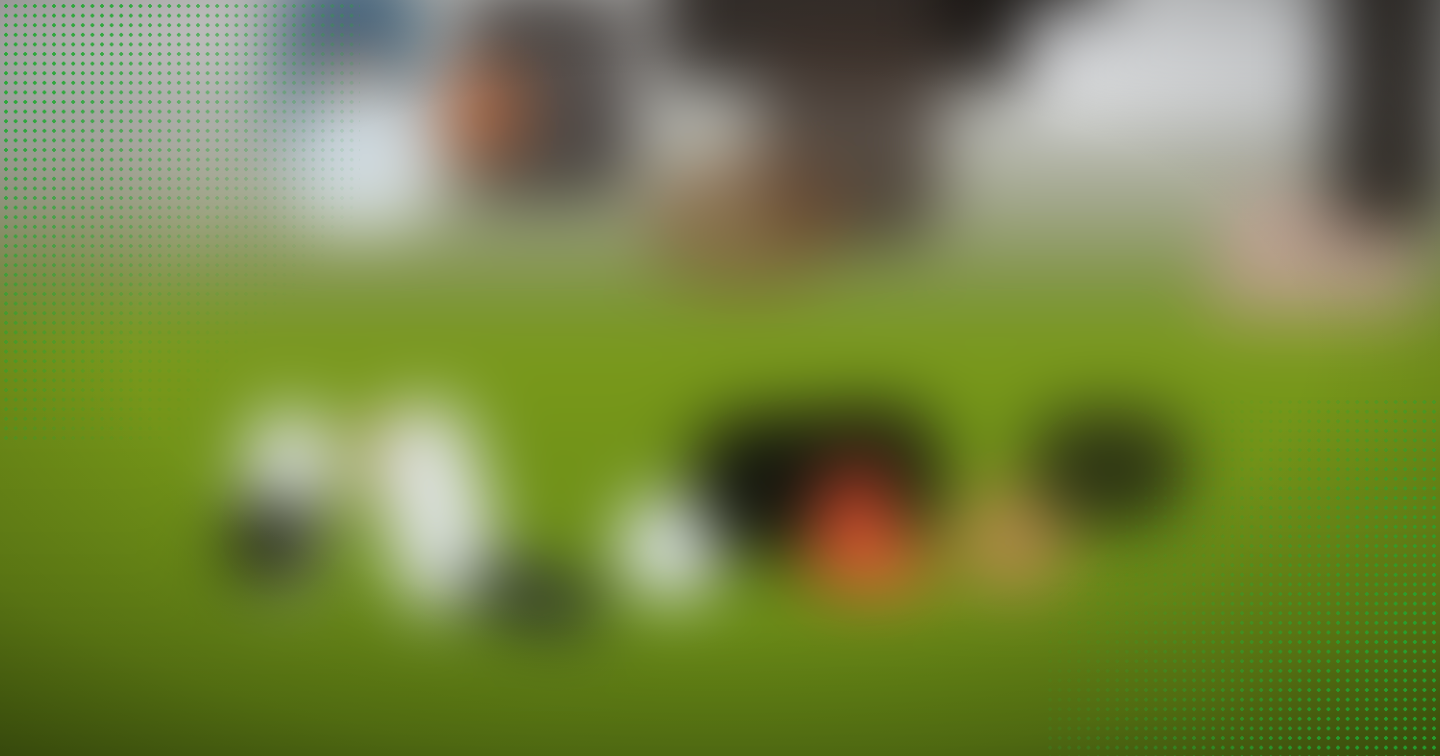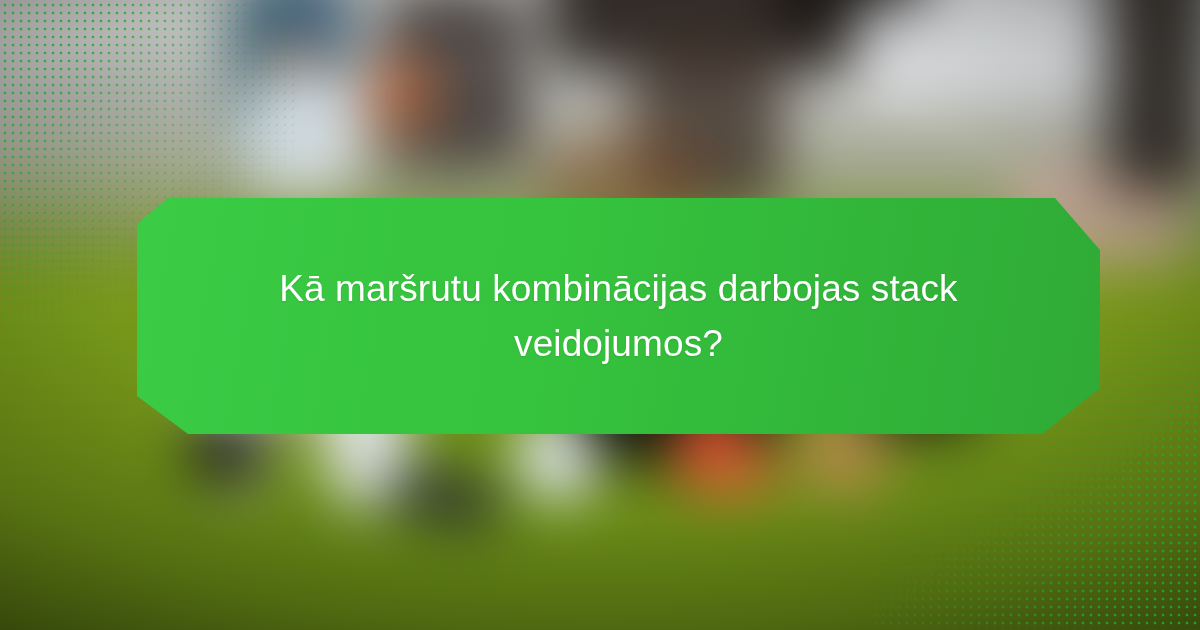--- a/index.html
+++ b/index.html
@@ -294,17 +294,14 @@
     <div class="fg-boot3"></div>
     <div class="fg-skin2"></div>
     <div class="fg-dark-right2"></div>
   </div>
 
   <div class="vignette"></div>
 
   <div class="dots dots-tl"></div>
   <div class="dots dots-br"></div>
 
-  <div class="banner">
-    <div class="headline">Kā maršrutu kombinācijas darbojas stack veidojumos?</div>
-  </div>
 
 </div>
 
 </body></html>

